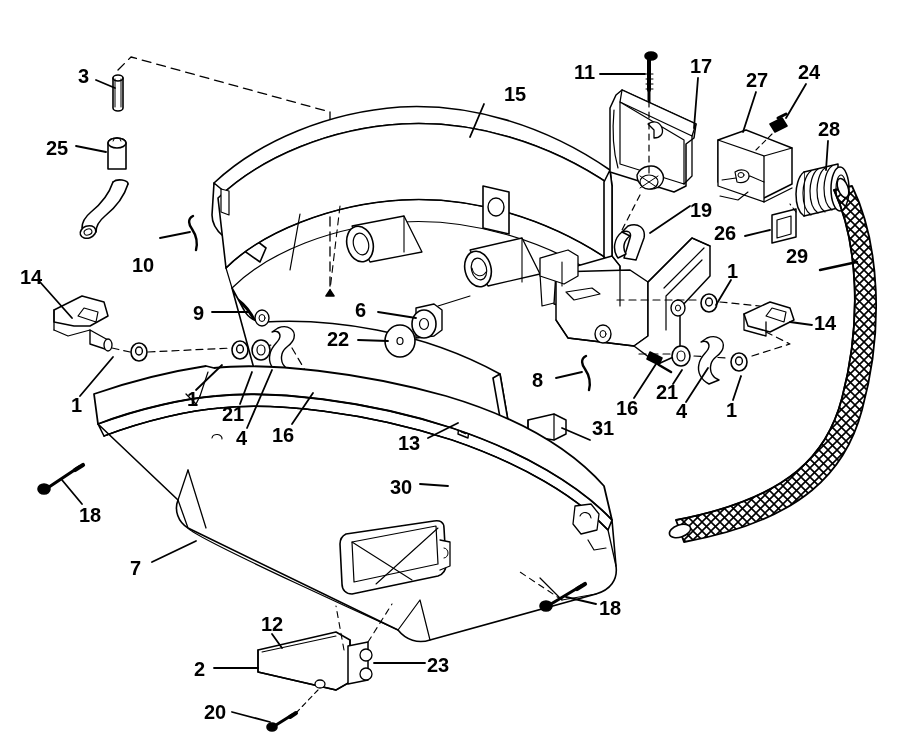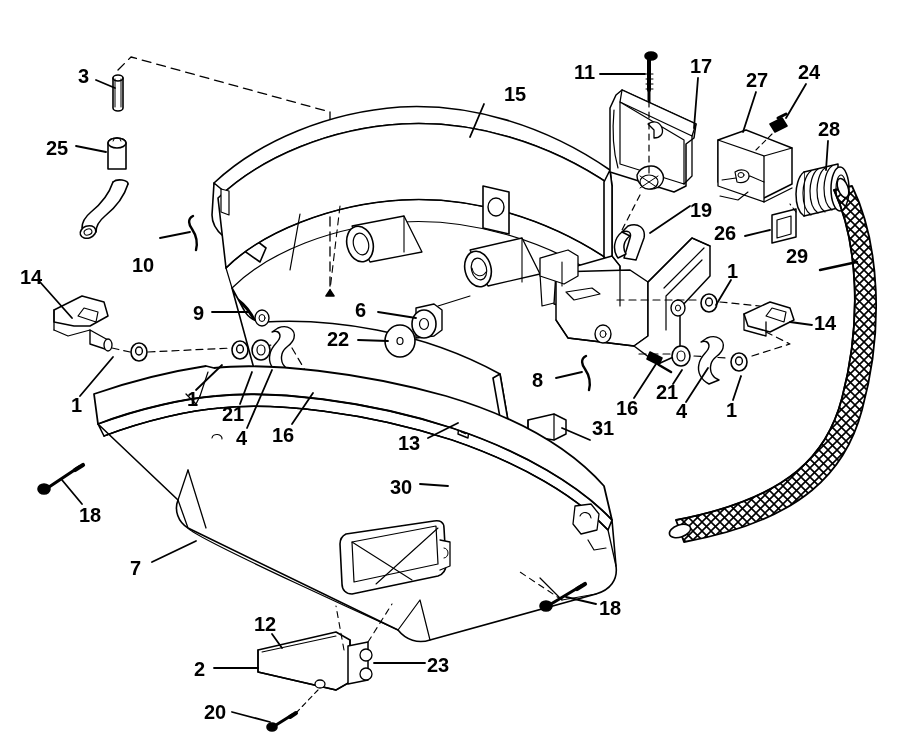--- a/index.html
+++ b/index.html
@@ -432,18 +432,18 @@
   <div class="lbl" style="left:616px;top:398px;">16</div>
   <div class="lbl" style="left:656px;top:382px;">21</div>
   <div class="lbl" style="left:676px;top:401px;">4</div>
   <div class="lbl" style="left:726px;top:400px;">1</div>
   <div class="lbl" style="left:398px;top:433px;text-align:right;">13</div>
   <div class="lbl" style="left:592px;top:418px;text-align:center;">31</div>
   <div class="lbl" style="left:390px;top:477px;">30</div>
   <div class="lbl" style="left:79px;top:505px;">18</div>
   <div class="lbl" style="left:130px;top:558px;">7</div>
   <div class="lbl" style="left:599px;top:598px;">18</div>
-  <div class="lbl" style="left:254px;top:614px;">12</div>
+  <div class="lbl" style="left:261px;top:614px;">12</div>
   <div class="lbl" style="left:194px;top:659px;">2</div>
   <div class="lbl" style="left:427px;top:655px;">23</div>
   <div class="lbl" style="left:204px;top:702px;">20</div>
 
 </div>
 
 </body></html>

